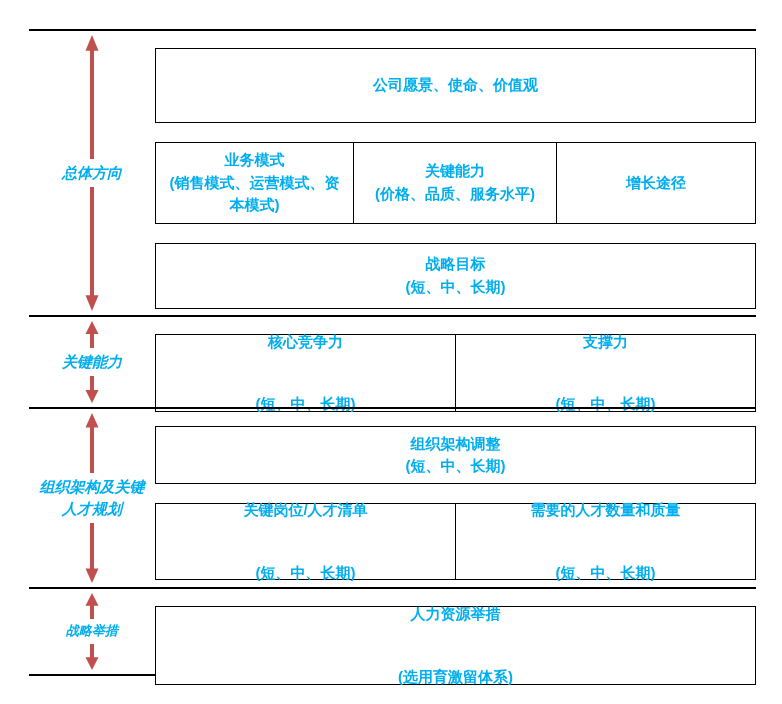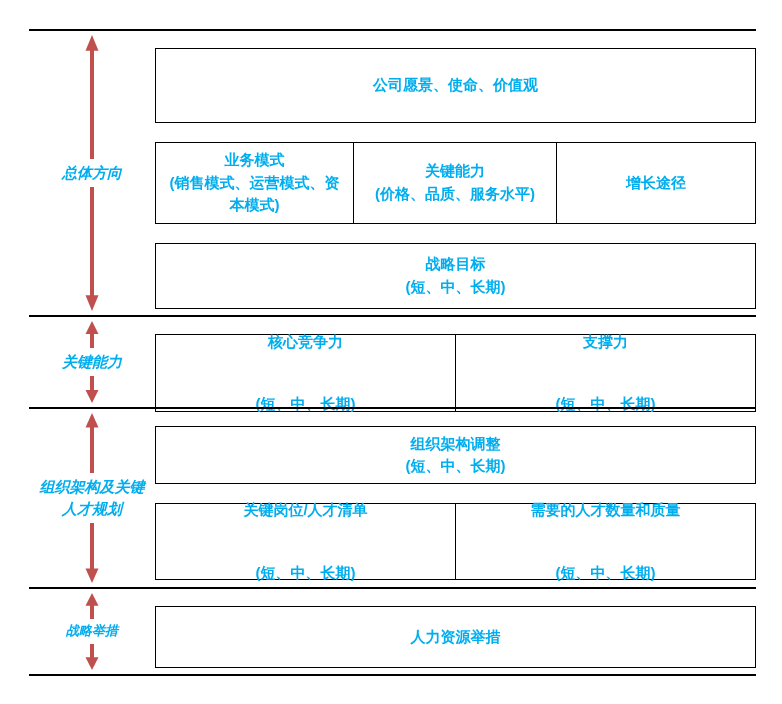--- a/index.html
+++ b/index.html
@@ -263,18 +263,19 @@
           <polygon points="7,85 13.5,71 0.5,71" fill="#C0504D"></polygon>
         </svg>
       </div>
       <div class="label-text small">战略举措</div>
     </div>
 
     <div class="content-col">
       <div class="row h-measures">
         <div class="cell w-half">
           <div class="t1">人力资源举措</div>
+          <div class="t2">(选用育激留体系)</div>
         </div>
       </div>
     </div>
   </div>
 
 </div>
 
 </body></html>

